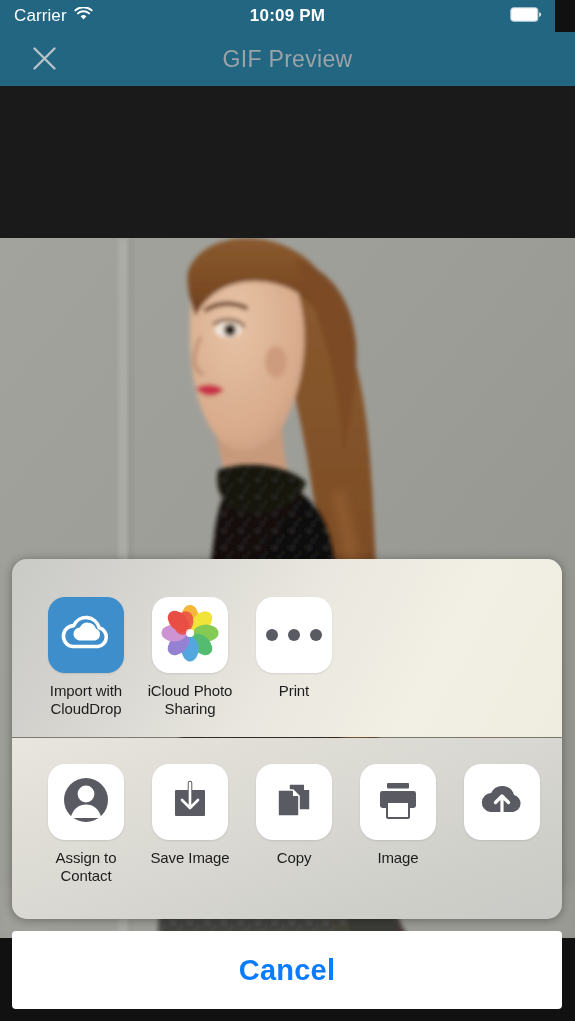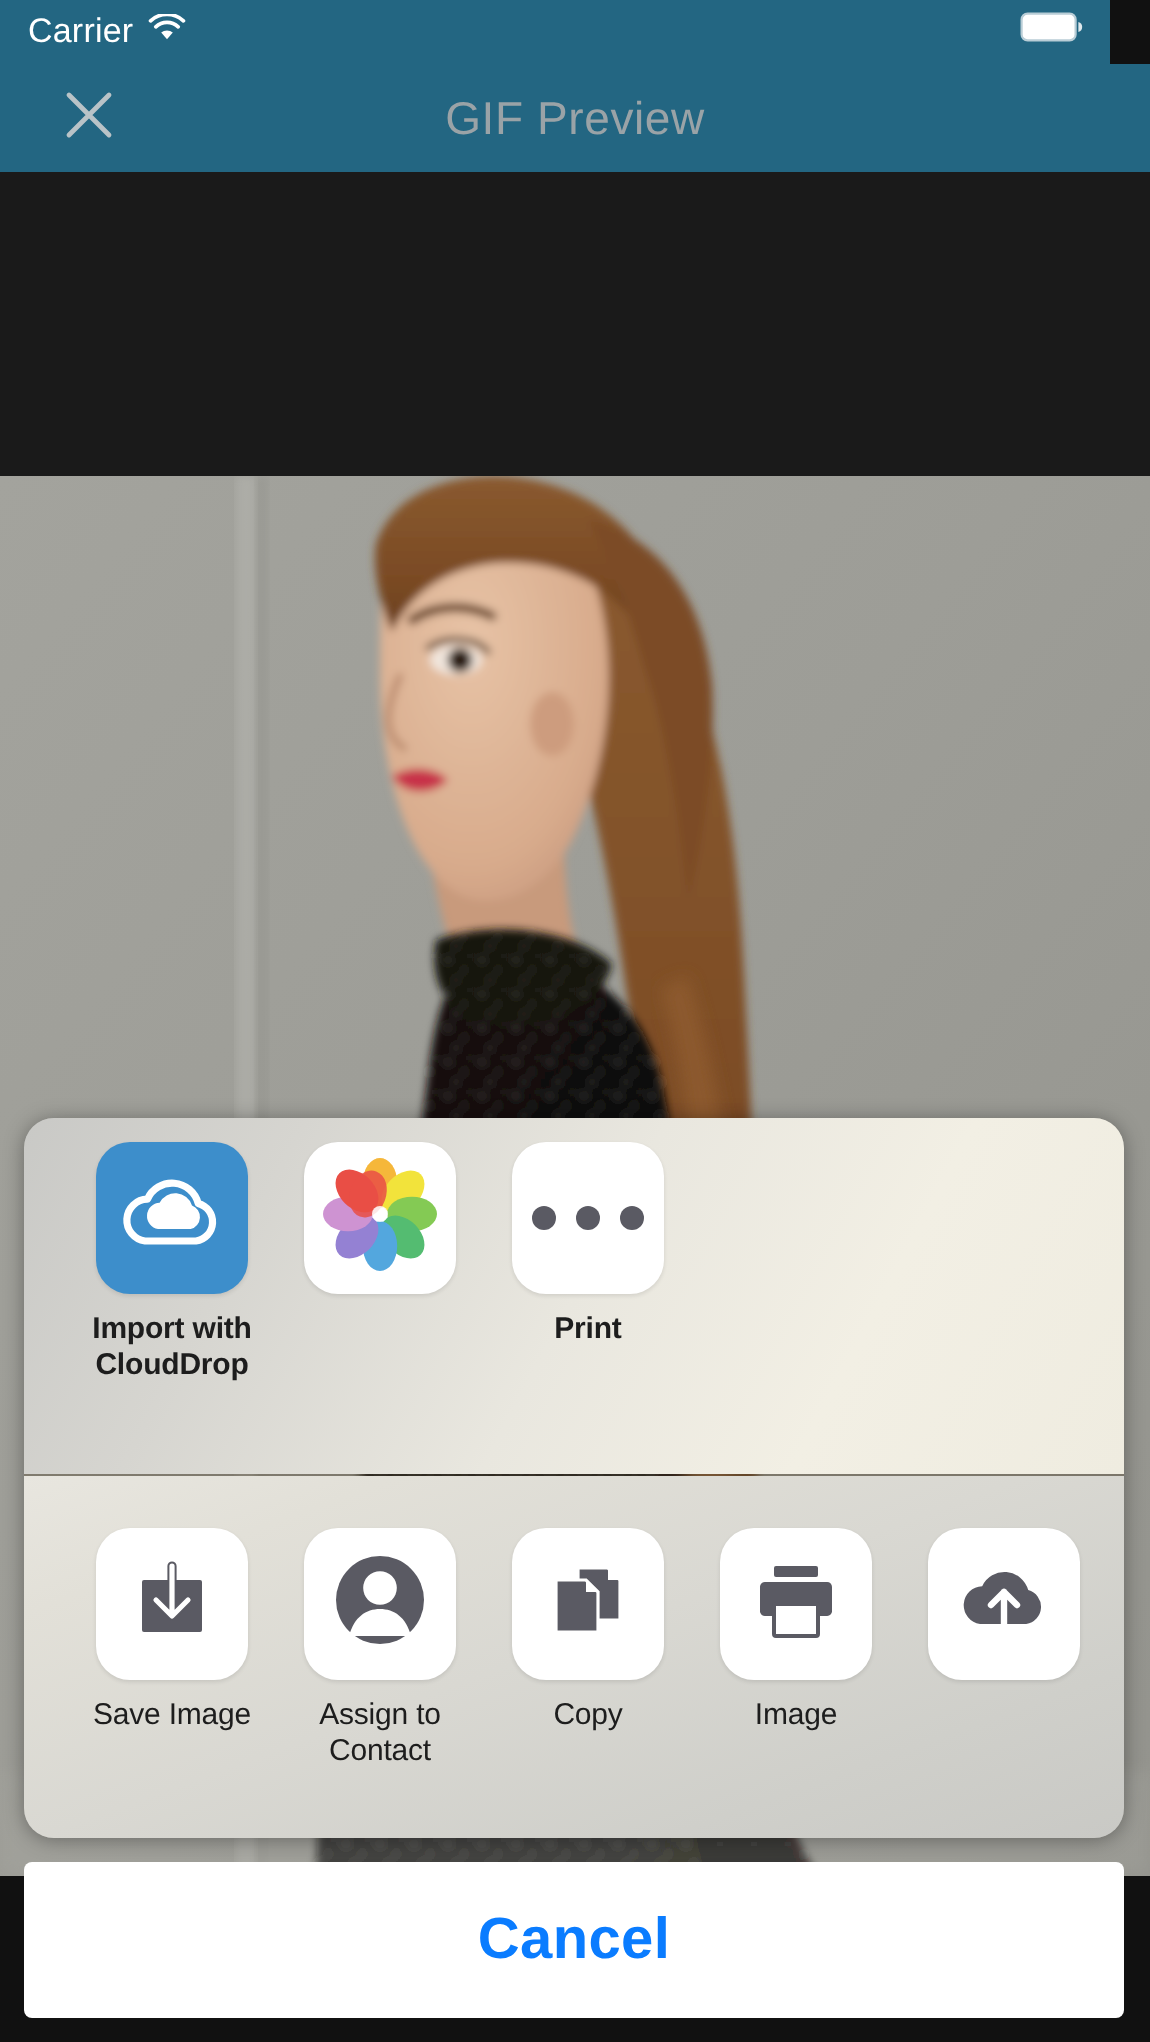--- a/index.html
+++ b/index.html
@@ -64,21 +64,21 @@
   .sheet-divider{
     position:absolute; left:0; top:178px; width:550px; height:1px;
     background:rgba(90,80,60,.45);
   }
   .sheet-bottom{
     position:absolute; left:0; top:179px; width:550px; height:181px;
     background:linear-gradient(160deg,#e8e6df 0%,#e2e0d8 18%,#d9d8d2 48%,#cfcfca 78%,#c9c9c5 100%);
   }
 
   .row{ position:absolute; display:flex; align-items:flex-start; }
-  .row-top{ left:22px; top:12px; gap:0;font-weight:bold; }
+  .row-top{ left:22px; top:38px; gap:0; }
   .row-bottom{ left:22px; top:205px; gap:0; }
 
   .act{
     width:104px; flex:0 0 104px;
     display:flex; flex-direction:column; align-items:center;
     cursor:pointer;
   }
   .act-tile{
     width:76px; height:76px; border-radius:17px;
     background:#ffffff;
@@ -116,20 +116,21 @@
     <div class="sb-left">
       <span class="sb-carrier">Carrier</span>
       <span>
         <svg width="19" height="14" viewBox="0 0 19 14">
           <path d="M9.5 12.6 L6.6 9.3 a4.4 4.4 0 0 1 5.8 0 Z" fill="#fff"></path>
           <path d="M3.9 6.4 a8.3 8.3 0 0 1 11.2 0" stroke="#fff" stroke-width="1.9" fill="none" stroke-linecap="round"></path>
           <path d="M1.3 3.4 a12.2 12.2 0 0 1 16.4 0" stroke="#fff" stroke-width="1.9" fill="none" stroke-linecap="round"></path>
         </svg>
       </span>
     </div>
+    <div class="sb-center">10:09 PM</div>
     <div class="sb-right">
       <span>
         <svg width="32" height="15" viewBox="0 0 32 15">
           <rect x="0.8" y="0.8" width="27" height="13.4" rx="3" ry="3" fill="#ffffff" stroke="#b9cdd6" stroke-width="1.1"></rect>
           <path d="M29.2 5 a2.6 2.6 0 0 1 0 5 Z" fill="#ffffff" opacity="0.85"></path>
         </svg>
       </span>
     </div>
   </div>
 
@@ -281,61 +282,62 @@
                 <ellipse cx="32" cy="48" rx="8.6" ry="12.5" fill="#4aa3dd"></ellipse>
                 <ellipse cx="20.5" cy="43.5" rx="8.6" ry="12.5" fill="#8f7bd1" transform="rotate(45 20.5 43.5)"></ellipse>
                 <ellipse cx="16" cy="32" rx="12.5" ry="8.6" fill="#cc8ed0"></ellipse>
                 <ellipse cx="20.5" cy="20.5" rx="12.5" ry="8.6" fill="#e8453c" transform="rotate(45 20.5 20.5)"></ellipse>
                 <ellipse cx="26" cy="22" rx="9" ry="12" fill="#e8453c" opacity=".85" transform="rotate(20 26 22)"></ellipse>
                 <circle cx="32" cy="32" r="4" fill="#ffffff" opacity=".85"></circle>
               </g>
             </svg>
           </span>
         </div>
+        <div class="act-label">iCloud Photo Sharing</div>
       </div>
 
       <div class="act">
         <div class="act-tile">
           <span class="dots">
             <i class="dot"></i>
               <i class="dot"></i>
               <i class="dot"></i>
           </span>
         </div>
         <div class="act-label">Print</div>
       </div>
 
     </div>
 
     <div class="row row-bottom">
 
       <div class="act">
         <div class="act-tile">
           <span>
+            <svg width="50" height="50" viewBox="0 0 50 50">
+              <circle cx="25" cy="25" r="22" fill="#5a5a63"></circle>
+              <circle cx="25" cy="19" r="8.4" fill="#ffffff"></circle>
+              <path d="M9.5 43 C 12 33.5, 18 29.5, 25 29.5 C 32 29.5, 38 33.5, 40.5 43 Z" fill="#ffffff"></path>
+            </svg>
+          </span>
+        </div>
+        <div class="act-label">Assign to Contact</div>
+      </div>
+
+      <div class="act">
+        <div class="act-tile">
+          <span>
             <svg width="46" height="46" viewBox="0 0 46 46">
               <rect x="8" y="13" width="30" height="26" rx="1" fill="#5a5a63"></rect>
               <path d="M23 6 L23 30 M15 23 L23 31 L31 23" stroke="#5a5a63" stroke-width="4.6" fill="none" stroke-linecap="round" stroke-linejoin="round"></path>
               <path d="M23 6 L23 30 M15 23 L23 31 L31 23" stroke="#ffffff" stroke-width="2.6" fill="none" stroke-linecap="round" stroke-linejoin="round"></path>
             </svg>
           </span>
         </div>
         <div class="act-label">Save Image</div>
-      </div>
-
-      <div class="act">
-        <div class="act-tile">
-          <span>
-            <svg width="50" height="50" viewBox="0 0 50 50">
-              <circle cx="25" cy="25" r="22" fill="#5a5a63"></circle>
-              <circle cx="25" cy="19" r="8.4" fill="#ffffff"></circle>
-              <path d="M9.5 43 C 12 33.5, 18 29.5, 25 29.5 C 32 29.5, 38 33.5, 40.5 43 Z" fill="#ffffff"></path>
-            </svg>
-          </span>
-        </div>
-        <div class="act-label">Assign to Contact</div>
       </div>
 
       <div class="act">
         <div class="act-tile">
           <span>
             <svg width="46" height="46" viewBox="0 0 46 46">
               <path d="M18 7 L33 7 L39 13 L39 33 L18 33 Z" fill="#5a5a63" stroke="#ffffff" stroke-width="1.6"></path>
               <path d="M33 7 L33 13 L39 13" fill="#ffffff"></path>
               <path d="M7 13 L22 13 L28 19 L28 39 L7 39 Z" fill="#5a5a63" stroke="#ffffff" stroke-width="1.6"></path>
               <path d="M22 13 L22 19 L28 19" fill="#ffffff"></path>

